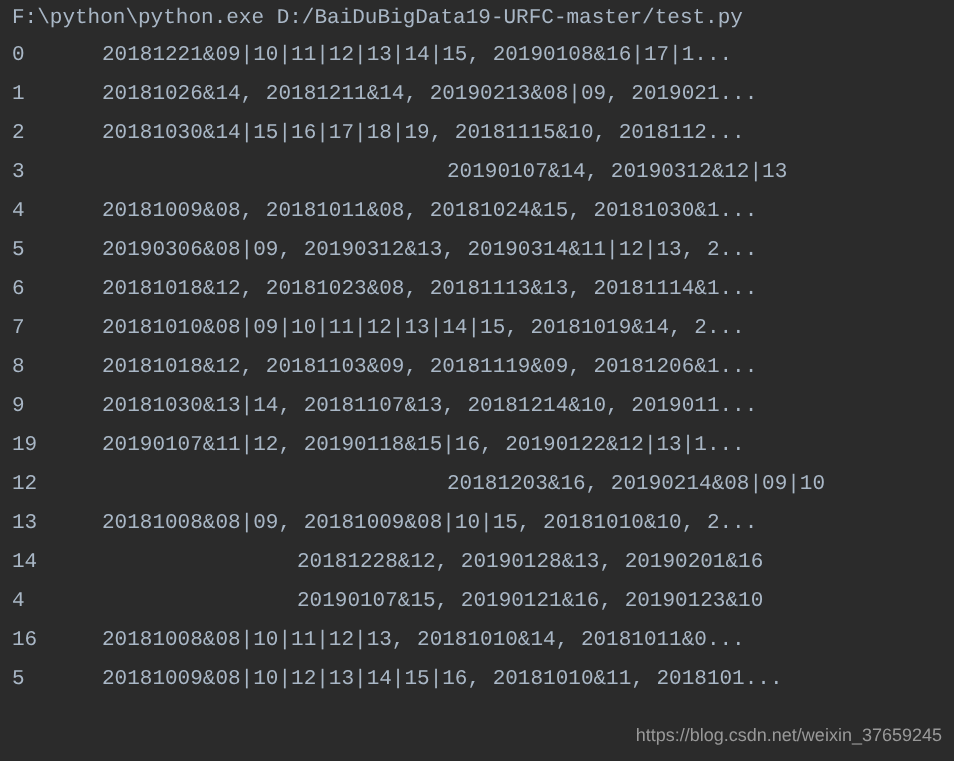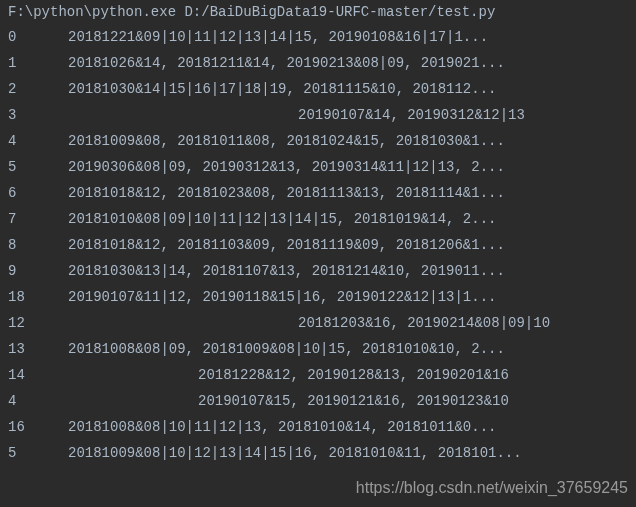--- a/index.html
+++ b/index.html
@@ -39,21 +39,21 @@
     }
     .value {
       color: #a9b7c6;
       flex: 1;
     }
     .watermark {
       position: absolute;
       bottom: 10px;
       right: 8px;
       color: #999;
-      font-size: 16px;
+      font-size: 12px;
       font-family: Arial, sans-serif;
     }
   </style>
 </head>
 <body>
 
 <div class="command-line">F:\python\python.exe D:/BaiDuBigData19-URFC-master/test.py</div>
 
 <div class="output-container">
 <div class="row">
@@ -90,21 +90,21 @@
     </div>
     <div class="row">
       <span class="index">8</span>
       <span class="value">20181018&amp;12, 20181103&amp;09, 20181119&amp;09, 20181206&amp;1...</span>
     </div>
     <div class="row">
       <span class="index">9</span>
       <span class="value">20181030&amp;13|14, 20181107&amp;13, 20181214&amp;10, 2019011...</span>
     </div>
     <div class="row">
-      <span class="index">18</span>
+      <span class="index">19</span>
       <span class="value">20190107&amp;11|12, 20190118&amp;15|16, 20190122&amp;12|13|1...</span>
     </div>
     <div class="row">
       <span class="index">12</span>
       <span class="value" style="padding-left: 230px;">20181203&amp;16, 20190214&amp;08|09|10</span>
     </div>
     <div class="row">
       <span class="index">13</span>
       <span class="value">20181008&amp;08|09, 20181009&amp;08|10|15, 20181010&amp;10, 2...</span>
     </div>

